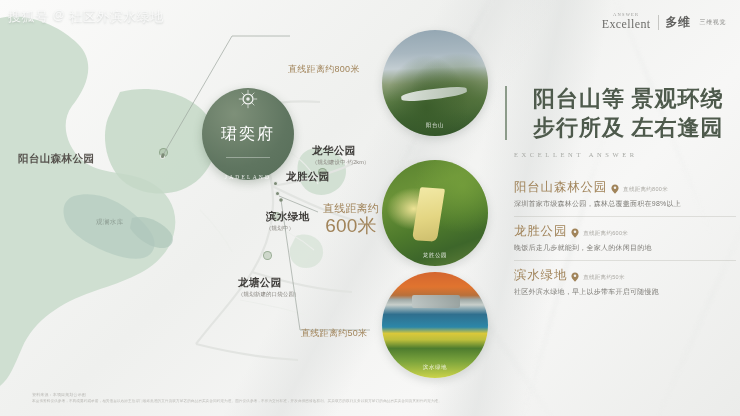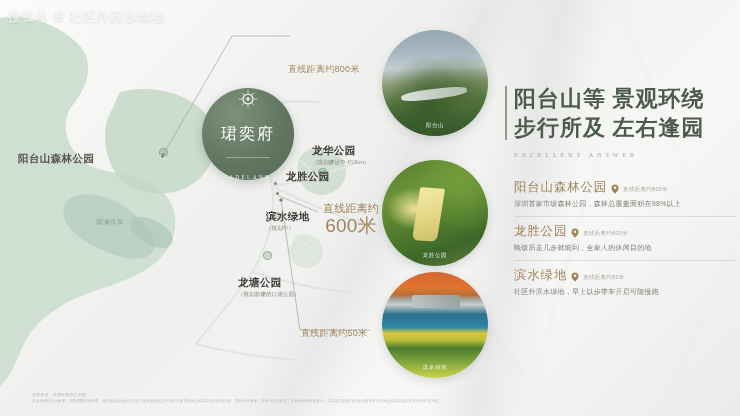--- a/index.html
+++ b/index.html
@@ -181,20 +181,21 @@
   }
   #headline .bar {
     position: absolute; left: -9px; top: 2px; width: 2px; height: 54px;
     background: #8c9b8a;
   }
   #headline .h-line {
     font-size: 22px; color: #4e5a4c; letter-spacing: 1px;
     font-family: "Liberation Serif", serif; font-weight: bold;
     line-height: 1.32;
     white-space: nowrap;
+    margin-left: 19px;
   }
   #headline .h-sub {
     margin-top: 9px; font-size: 6.5px; letter-spacing: 3.6px;
     color: #a7a9a4; font-family: "Liberation Serif", serif;
   }
 
   #poi-list { position: absolute; left: 514px; top: 173px; width: 222px; z-index: 30; }
   .poi-item { position: relative; padding: 6px 0 7px; }
   .poi-item + .poi-item { border-top: 1px solid rgba(170,168,160,.30); }
   .poi-head { display: flex; align-items: flex-end; gap: 4px; }
@@ -346,20 +347,29 @@
   <div class="dist dist-50">
     <span class="d-line">直线距离约50米</span>
   </div>
 
   <div id="watermark">
     <span>搜狐号</span>
     <span class="wm-at">@</span>
     <span>社区外滨水绿地</span>
   </div>
 
+  <div id="logo">
+    <div class="lg-left">
+      <span class="lg-ans">ANSWER</span>
+      <span class="lg-ex">Excellent</span>
+    </div>
+    <div class="lg-div"></div>
+    <span class="lg-cn">多维</span>
+    <span class="lg-cn2">三维视觉</span>
+  </div>
 
   <div id="headline">
     <div class="bar"></div>
     <div class="h-line">阳台山等 景观环绕</div>
     <div class="h-line">步行所及 左右逢园</div>
     <div class="h-sub">EXCELLENT ANSWER</div>
   </div>
 
   <div id="poi-list">
 

